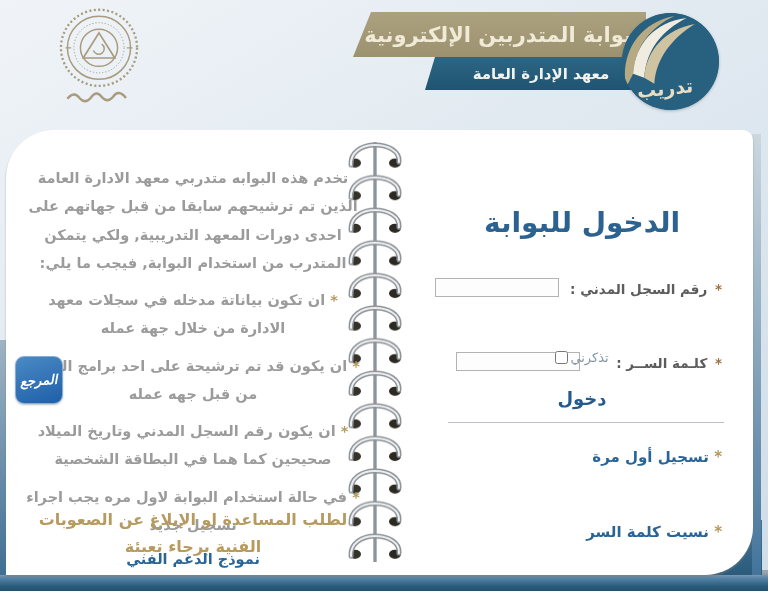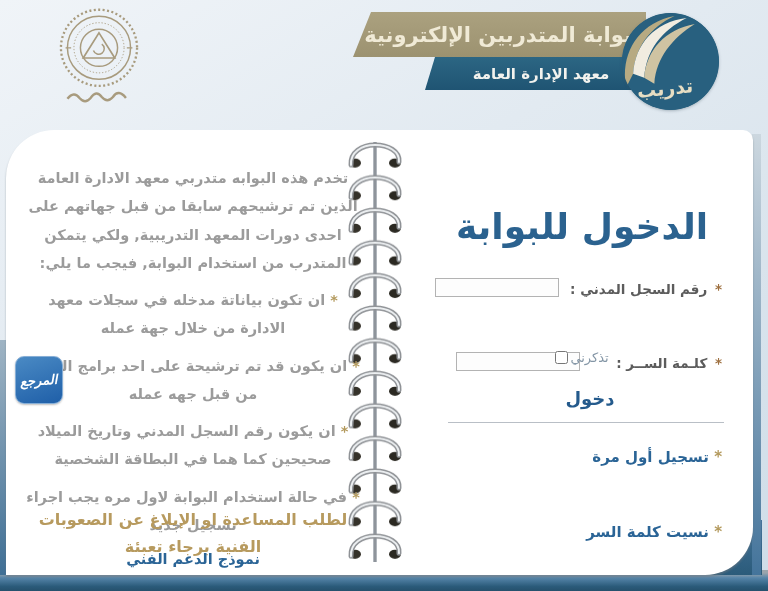--- a/index.html
+++ b/index.html
@@ -81,41 +81,41 @@
     display:flex; align-items:center; justify-content:center;
     color:#ffffff; font-size:13px; font-weight:bold; font-style:italic;
     cursor:pointer; box-shadow:0 1px 2px rgba(0,0,0,.25);
   }
   .ref-badge span { transform:rotate(-4deg); }
 
   
   .login-col { left:420px; top:190px; width:324px; height:330px; z-index:5; direction:rtl; }
   .login-title {
     position:absolute; top:16px; left:0; width:100%; text-align:center;
-    color:#2b628f; font-size:36px; font-weight:bold;
+    color:#2b628f; font-size:28px; font-weight:bold;
   }
   .form-row {
     position:absolute; right:22px; width:266px; height:22px;
     display:flex; align-items:flex-end; justify-content:space-between; direction:rtl;gap:11px;
   }
   .form-row.r1 { top:85px; } .form-row.r2 { top:111px;margin-top:48px; }
   .form-row label { color:#5c5c5c; font-size:13.5px; font-weight:bold; white-space:nowrap; }
   .form-row .req { color:#9e7040; margin-left:3px; }
   .form-row input[type=text], .form-row input[type=password] {
     width:124px; height:19px; border:1px solid #b3b3b3; background:#fdfdfd;
     font-size:13px; padding:0 4px;
   }
   .remember-row {
     position:absolute; top:160px; left:0; width:100%;
     display:flex; align-items:center; justify-content:center; gap:2px; direction:rtl;
     color:#8496a6; font-size:13px;
   }
   .remember-row input { width:13px; height:13px; cursor:pointer; }
   .login-btn {
-    position:absolute; top:198px; left:8px; width:100%; text-align:center;
+    position:absolute; top:198px; left:0; width:100%; text-align:center;
     color:#245a8c; font-size:18px; font-weight:bold; cursor:pointer;
   }
   .rule { position:absolute; top:232px; right:20px; left:28px;
     border-top:1px solid #b9bfc6; }
   .extra-link { position:absolute; right:22px; font-size:15px; font-weight:bold;
     color:#2a6496; cursor:pointer; }
   .extra-link.l1 { top:258px; } .extra-link.l2 { top:293px;margin-top:40px; }
 </style>
 </head>
 <body>

